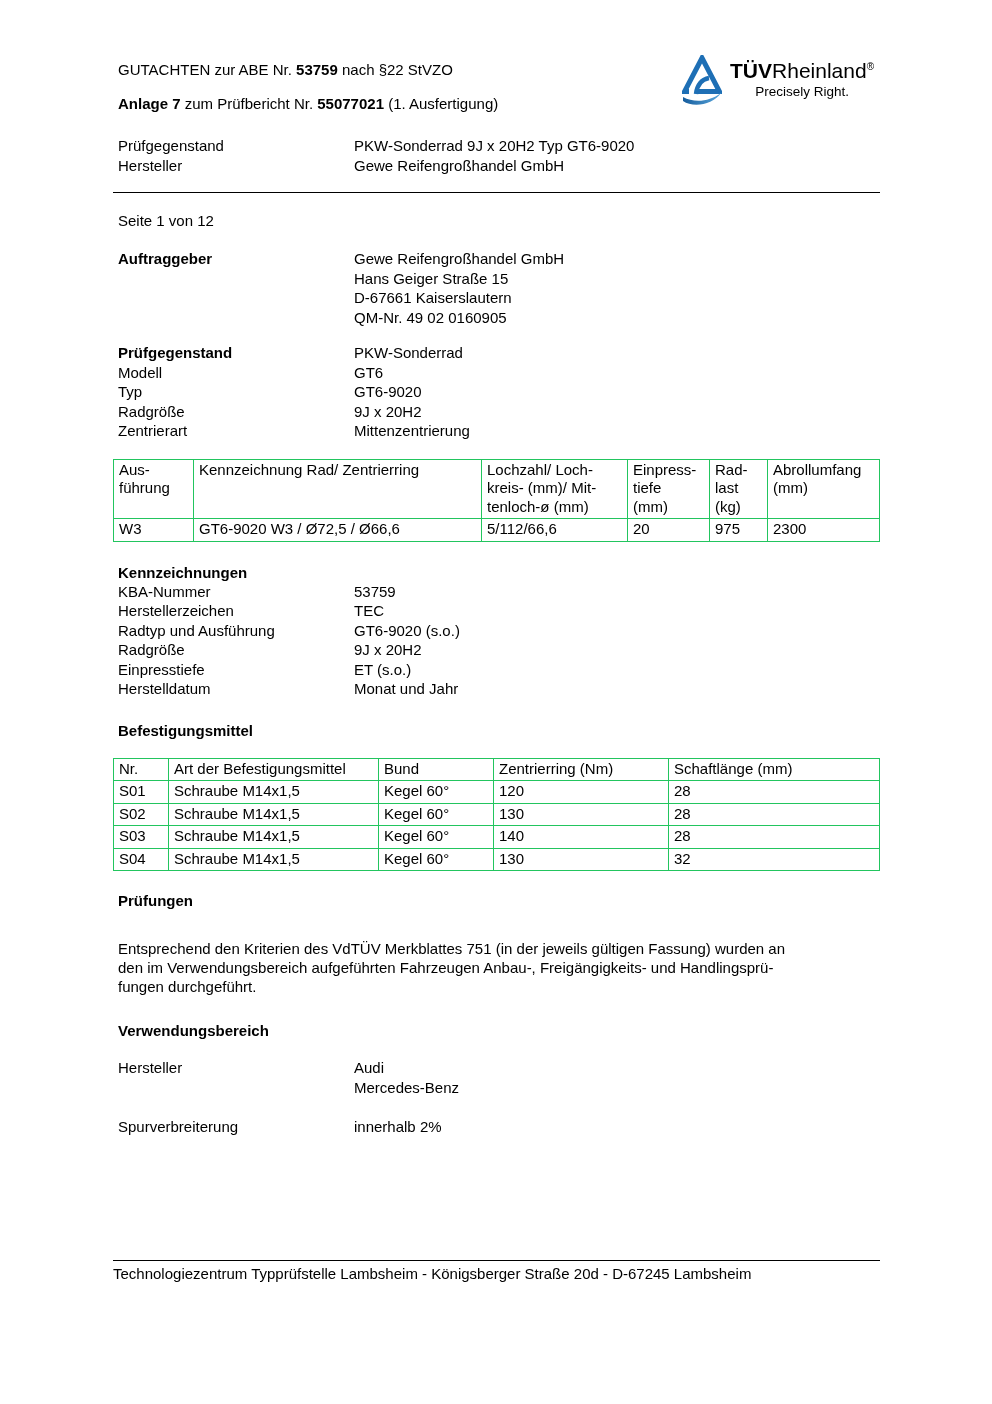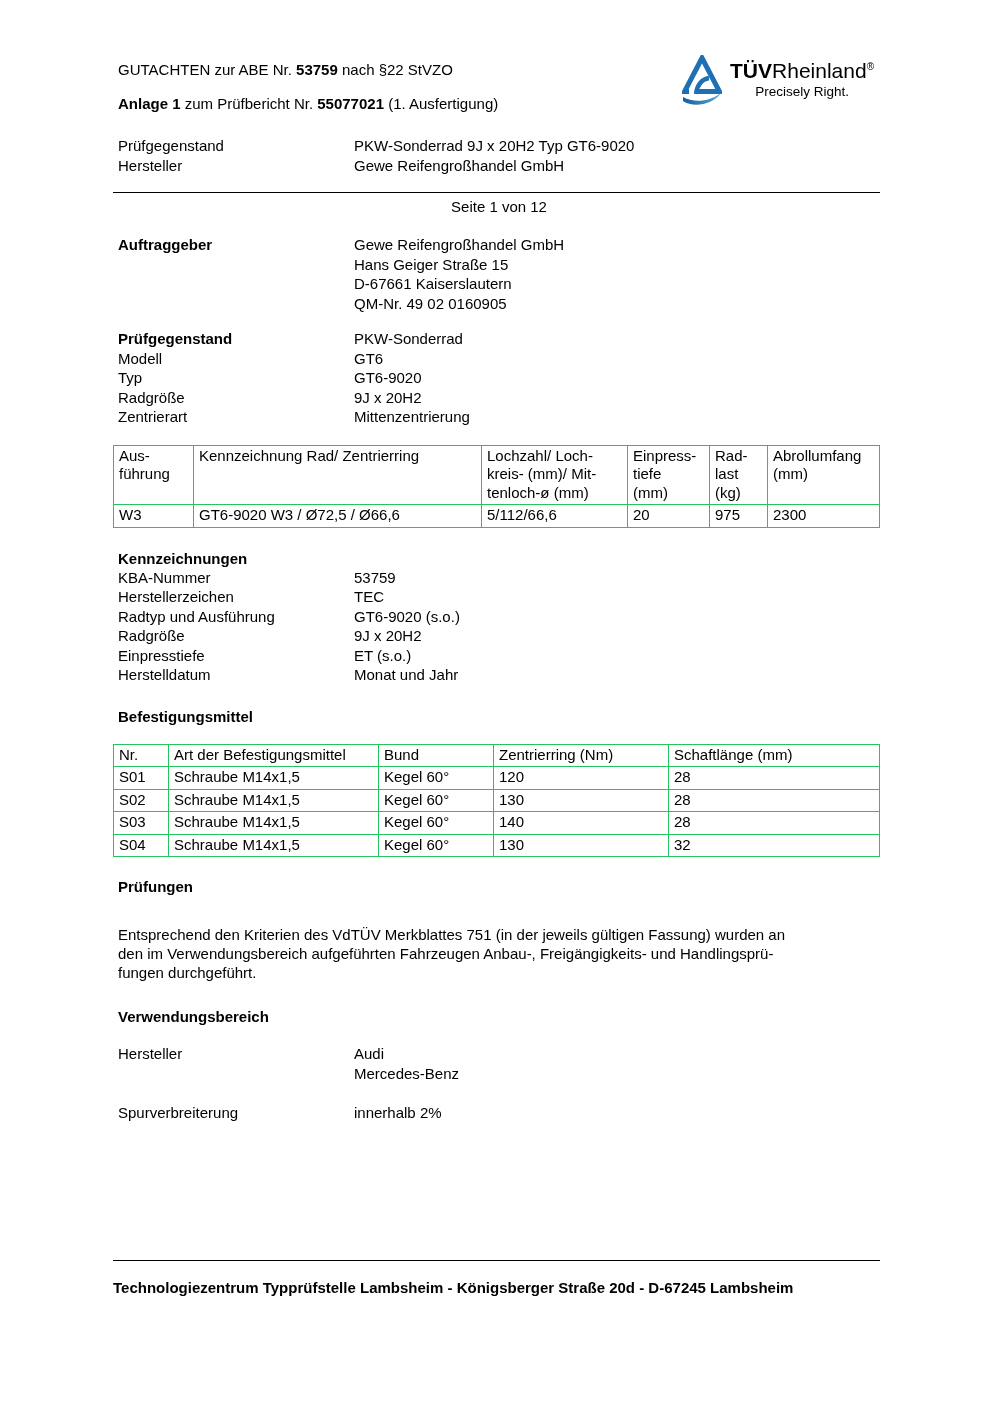--- a/index.html
+++ b/index.html
@@ -32,21 +32,21 @@
   .brand .reg { font-size: 10px; vertical-align: super; }
   .tagline { font-size: 13.5px; line-height: 15px; margin-top: 1px; }
 
   
   .lv { display: flex; line-height: 19.5px; }
   .lv .lbl { width: 236px; flex: 0 0 auto; }
   .lv .val { flex: 1 1 auto; white-space: pre-line; }
   .intro-rows { margin-top: 23px; }
 
   .rule { border: 0; border-top: 1.5px solid #000; margin: 17px 0 0 -5px; width: calc(100% + 5px); }
-  .page-num { text-align: center; margin-top: 4px; }
+  .page-num { text-align: left; margin-top: 18px; }
 
   .block-auftraggeber { margin-top: 19px; }
   .block-pruefgegenstand { margin-top: 16px; }
 
   
   table { border-collapse: collapse; table-layout: fixed; width: 766px; margin-left: -5px; }
   th, td {
     border: 1px solid #22c55e;
     padding: 1px 5px 2px 5px;
     text-align: left;
@@ -72,34 +72,33 @@
   .block-verwendung-rows .lv { line-height: 20px; }
   .row-spur { margin-top: 19px; }
 
   
   .footer {
     position: absolute;
     left: 113px;
     right: 112px;
     top: 1260px;
     border-top: 1.5px solid #000;
-    padding-top: 17px;
-    font-weight: bold;
+    padding-top: 3px;
   }
 </style>
 </head>
 <body>
 
 <div class="page">
   <div class="content">
 
     <div class="header">
       <div class="header-left">
         <div class="pre"><span>GUTACHTEN zur ABE Nr. </span><b>53759</b><span> nach §22 StVZO</span></div>
-        <div class="pre anlage-line"><b>Anlage 1</b><span> zum Prüfbericht Nr. </span><b>55077021</b><span> (1. Ausfertigung)</span></div>
+        <div class="pre anlage-line"><b>Anlage 7</b><span> zum Prüfbericht Nr. </span><b>55077021</b><span> (1. Ausfertigung)</span></div>
         <div class="intro-rows">
           <div class="lv">
             <span class="lbl">Prüfgegenstand</span>
             <span class="val">PKW-Sonderrad 9J x 20H2 Typ GT6-9020</span>
           </div>
           <div class="lv">
             <span class="lbl">Hersteller</span>
             <span class="val">Gewe Reifengroßhandel GmbH</span>
           </div>
         </div>

